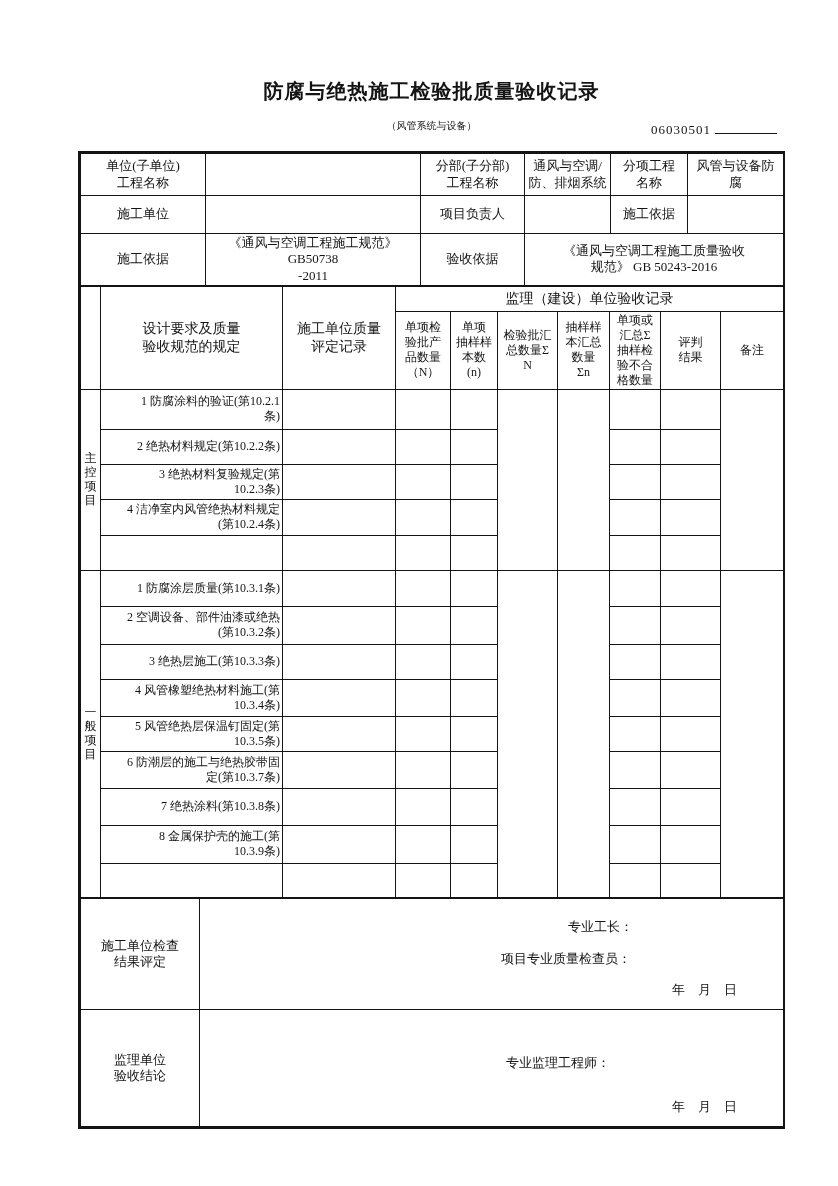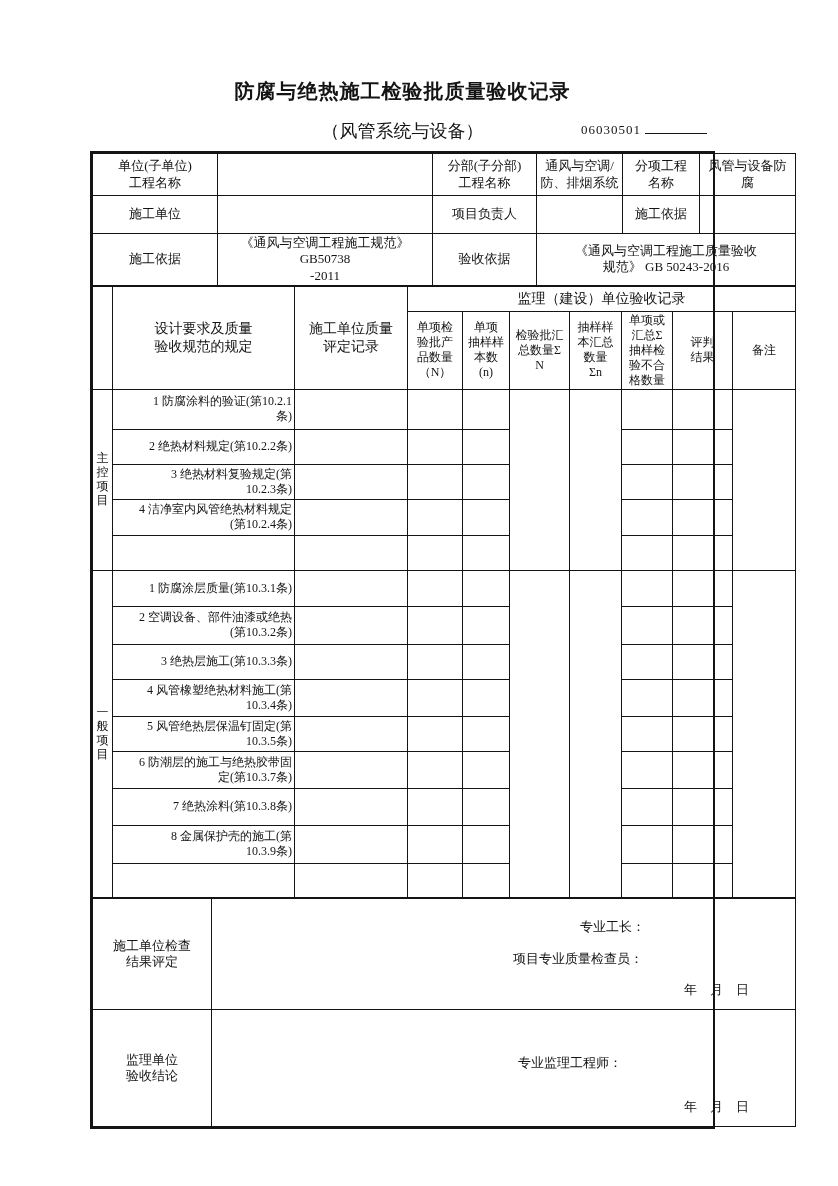--- a/index.html
+++ b/index.html
@@ -1,26 +1,26 @@
 <!DOCTYPE html>
 <html><head>
 <meta charset="utf-8">
 <style>
   html,body { margin:0; padding:0; }
   body {
     width:838px; height:1186px; background:#ffffff; color:#141414;
     font-family:"Liberation Serif","DejaVu Serif",serif;
     position:relative;
   }
-  .content { position:absolute; left:78px; top:0; width:625px;margin-left:12px; }
+  .content { position:absolute; left:78px; top:0; width:707px; }
 
   .title { margin:78px 0 0 0; text-align:center; font-size:20px; font-weight:bold; letter-spacing:1px; }
 
   .subrow { position:relative; margin-top:14px; height:20px; }
-  .subtitle { text-align:center; font-size:18px; }
+  .subtitle { text-align:center; font-size:10px; }
   .formno { position:absolute; right:8px; top:1px; font-size:13px; letter-spacing:1px; }
   .formno .blank { display:inline-block; width:62px; height:13px; border-bottom:1px solid #141414; margin-left:4px; }
 
   .tablewrap { margin-top:12px; border:2px solid #141414; box-sizing:border-box; }
   table { border-collapse:collapse; table-layout:fixed; width:100%; }
   td {
     border:1px solid #141414; font-size:12px; line-height:1.25;
     text-align:center; vertical-align:middle; padding:1px 2px;
     white-space:pre-line; overflow:hidden;
   }

